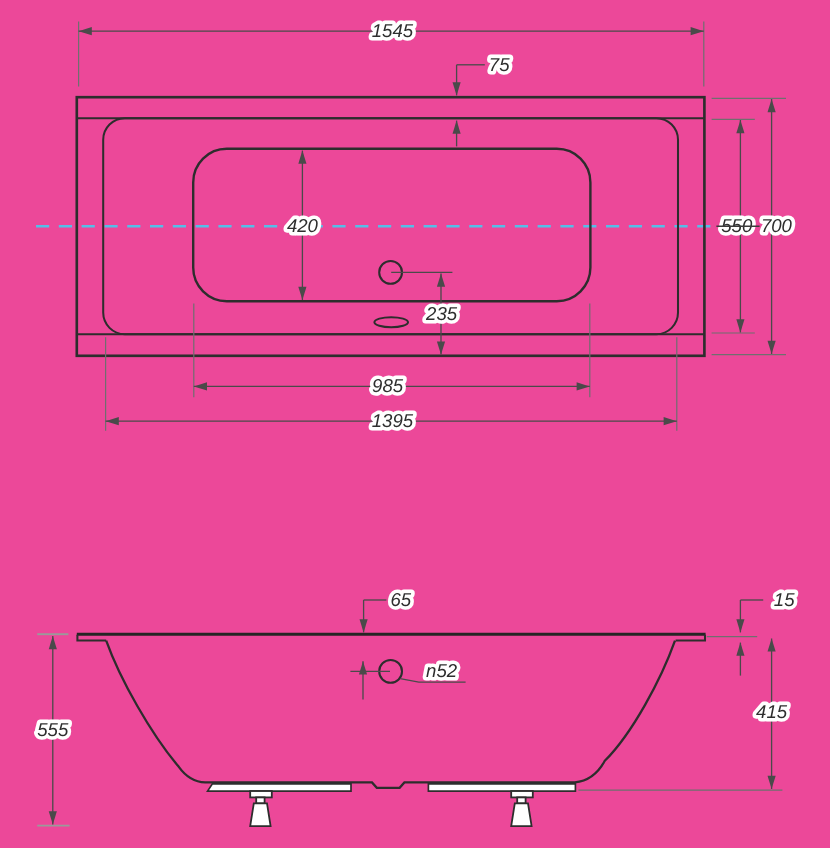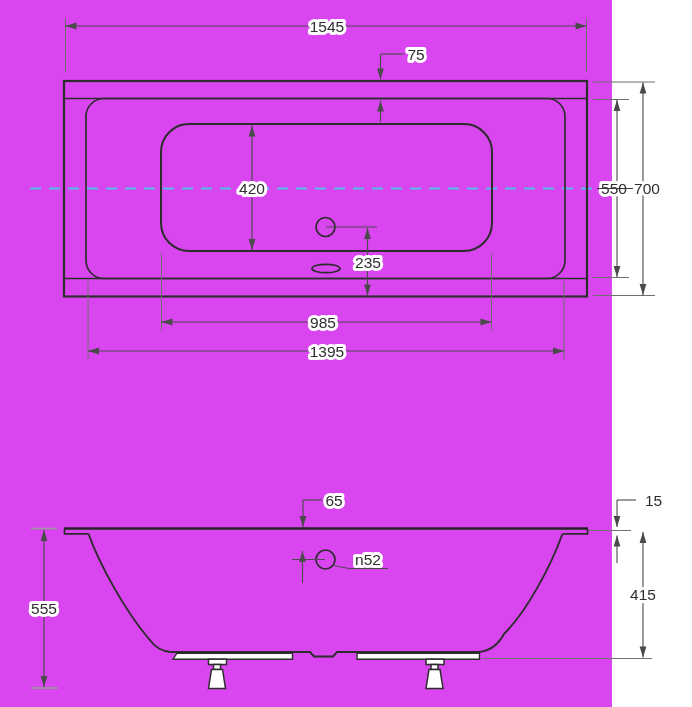--- a/index.html
+++ b/index.html
@@ -1,16 +1,16 @@
 <!DOCTYPE html>
 <html><head>
 <meta charset="utf-8">
 <style>
   html,body { margin:0; padding:0; background:#ffffff; }
-  .stage { width:612px; height:707px; position:relative; background:#d946ef; }
+  .stage { width:692px; height:707px; position:relative; background:#ec4899;font-style:italic; }
   svg { display:block; }
   
   .outline   { fill:none; stroke:#2d2d2d; stroke-width:2.2; }
   .outline-md{ fill:none; stroke:#2d2d2d; stroke-width:1.7; }
   .outline-bs{ fill:none; stroke:#2d2d2d; stroke-width:2.0; }
   .toprim    { fill:none; stroke:#252525; stroke-width:2.6; }
   .body-ln   { fill:none; stroke:#2d2d2d; stroke-width:1.9; }
   .strip     { fill:#ffffff; stroke:#2d2d2d; stroke-width:1.4; }
   .foot      { fill:#ffffff; stroke:#2d2d2d; stroke-width:1.5; }
   .dim       { fill:none; stroke:#4a4a4a; stroke-width:1.1; }

